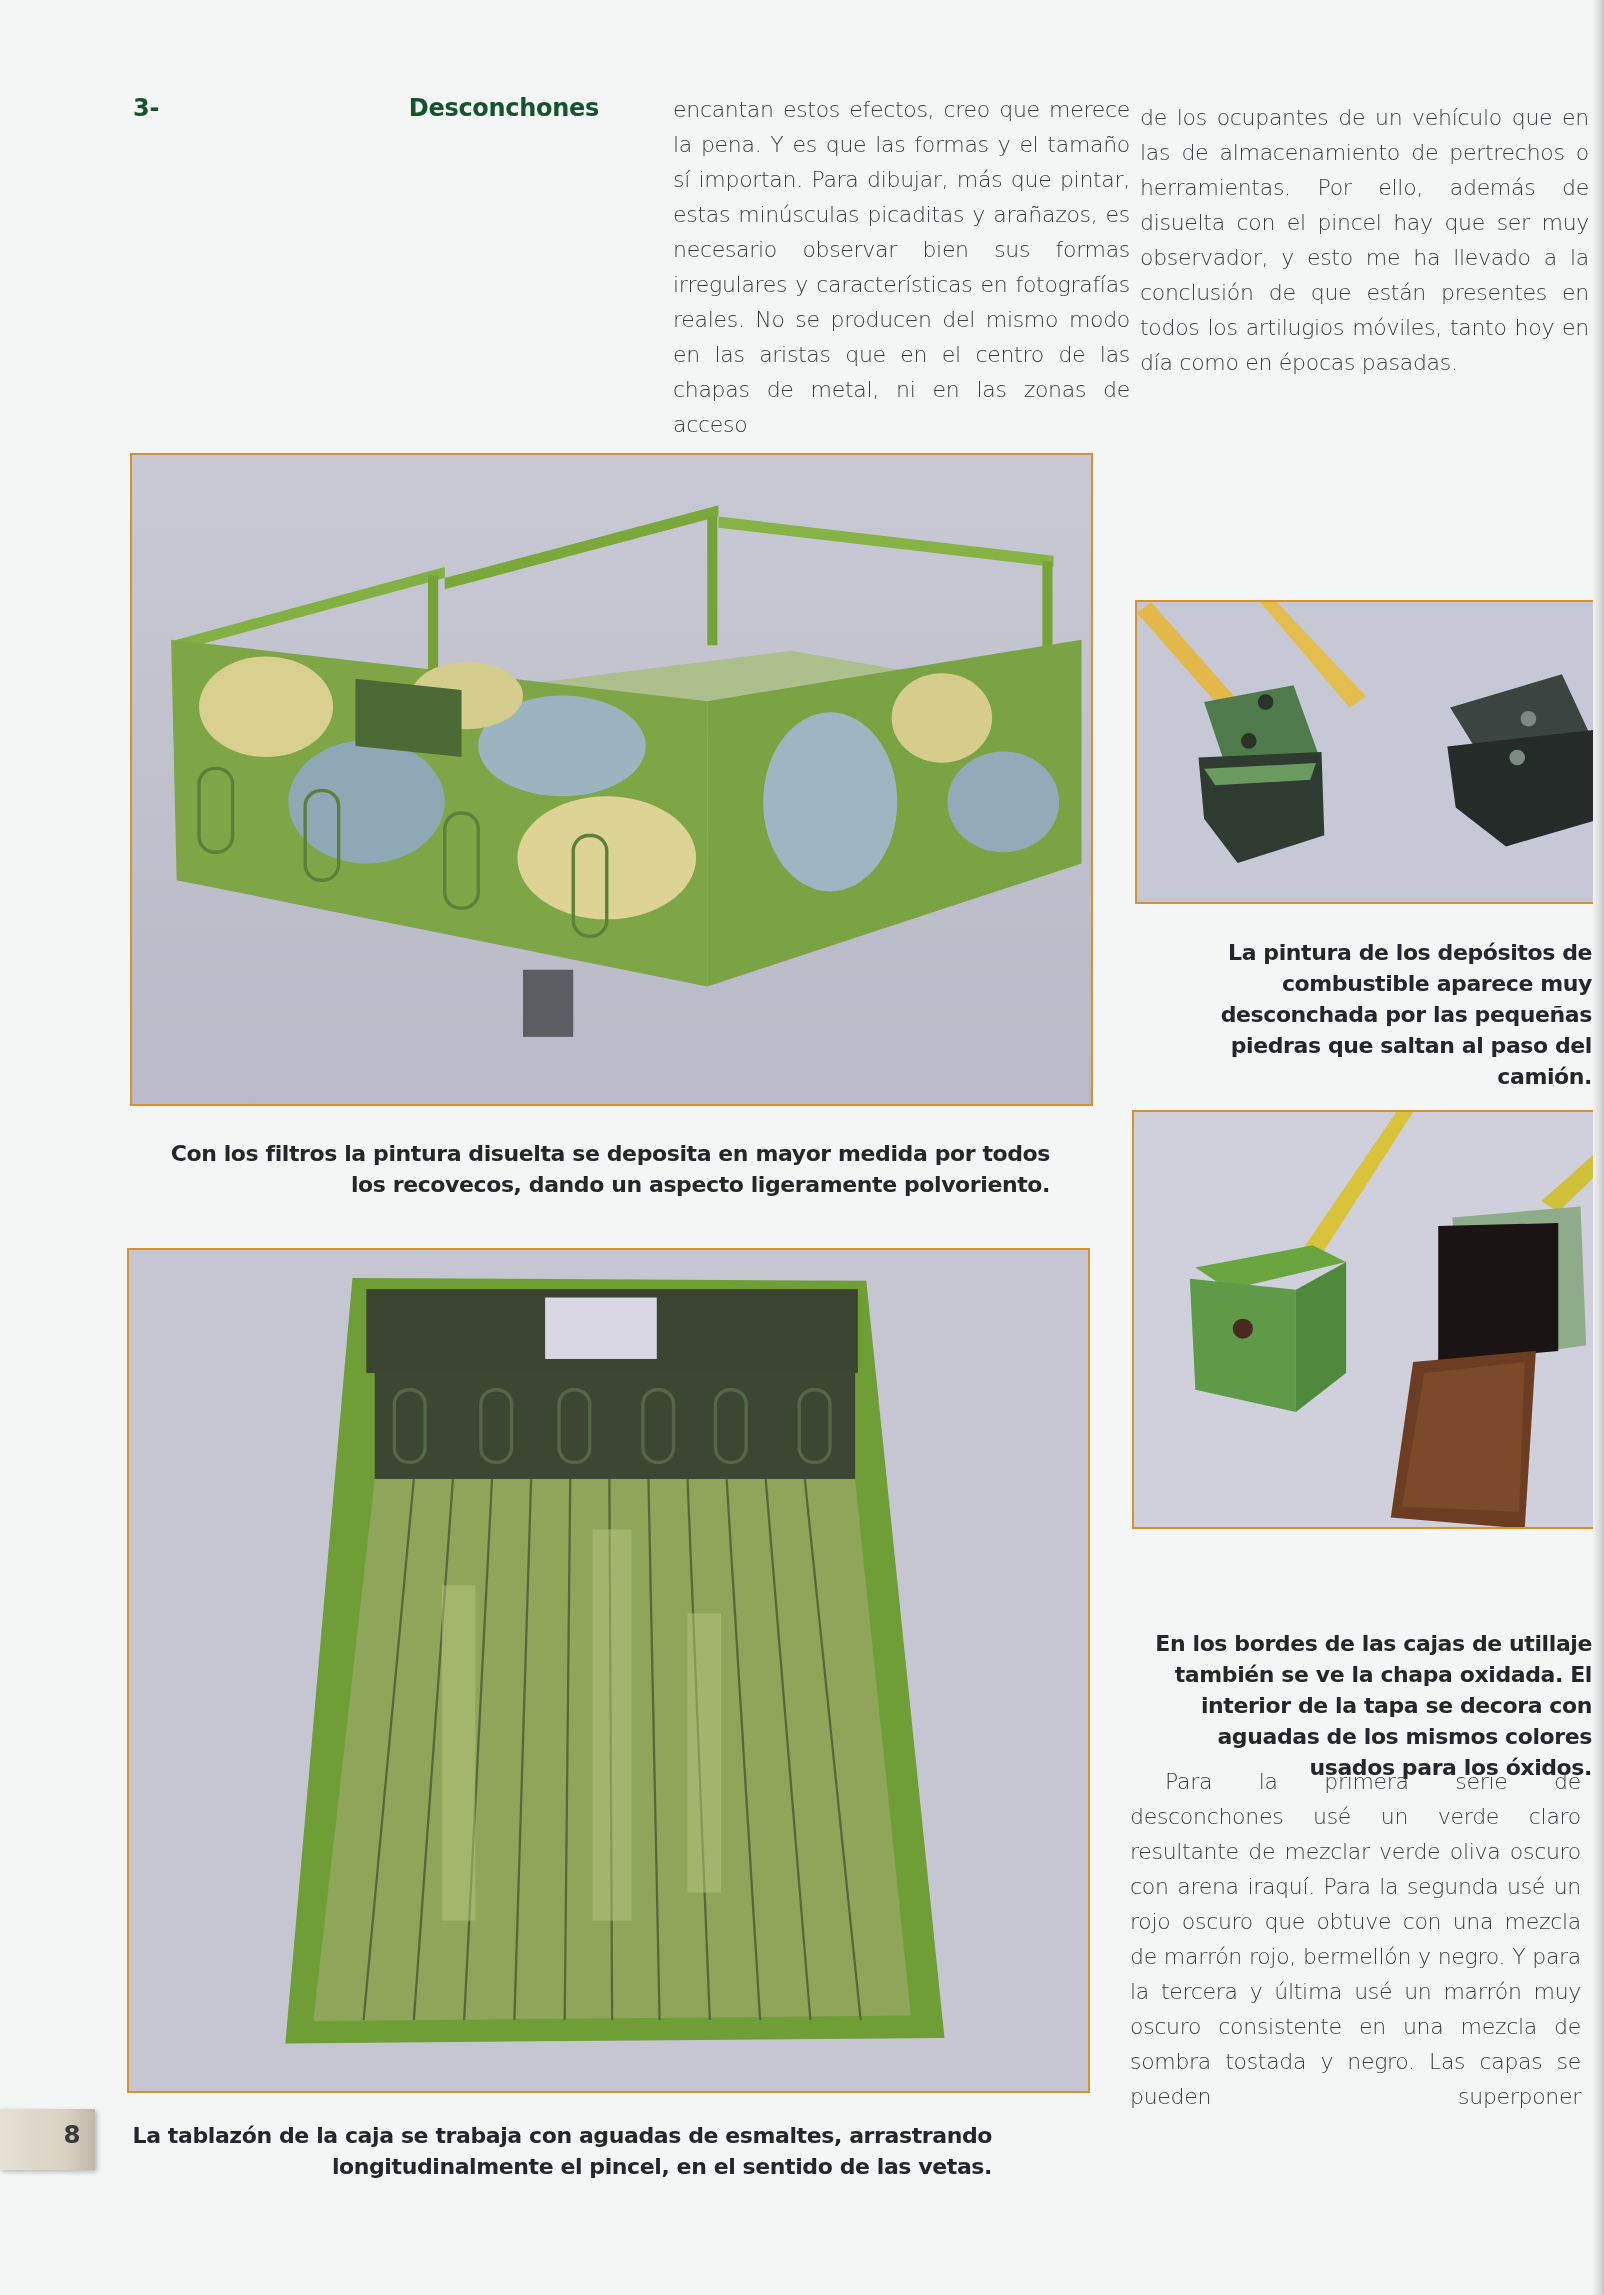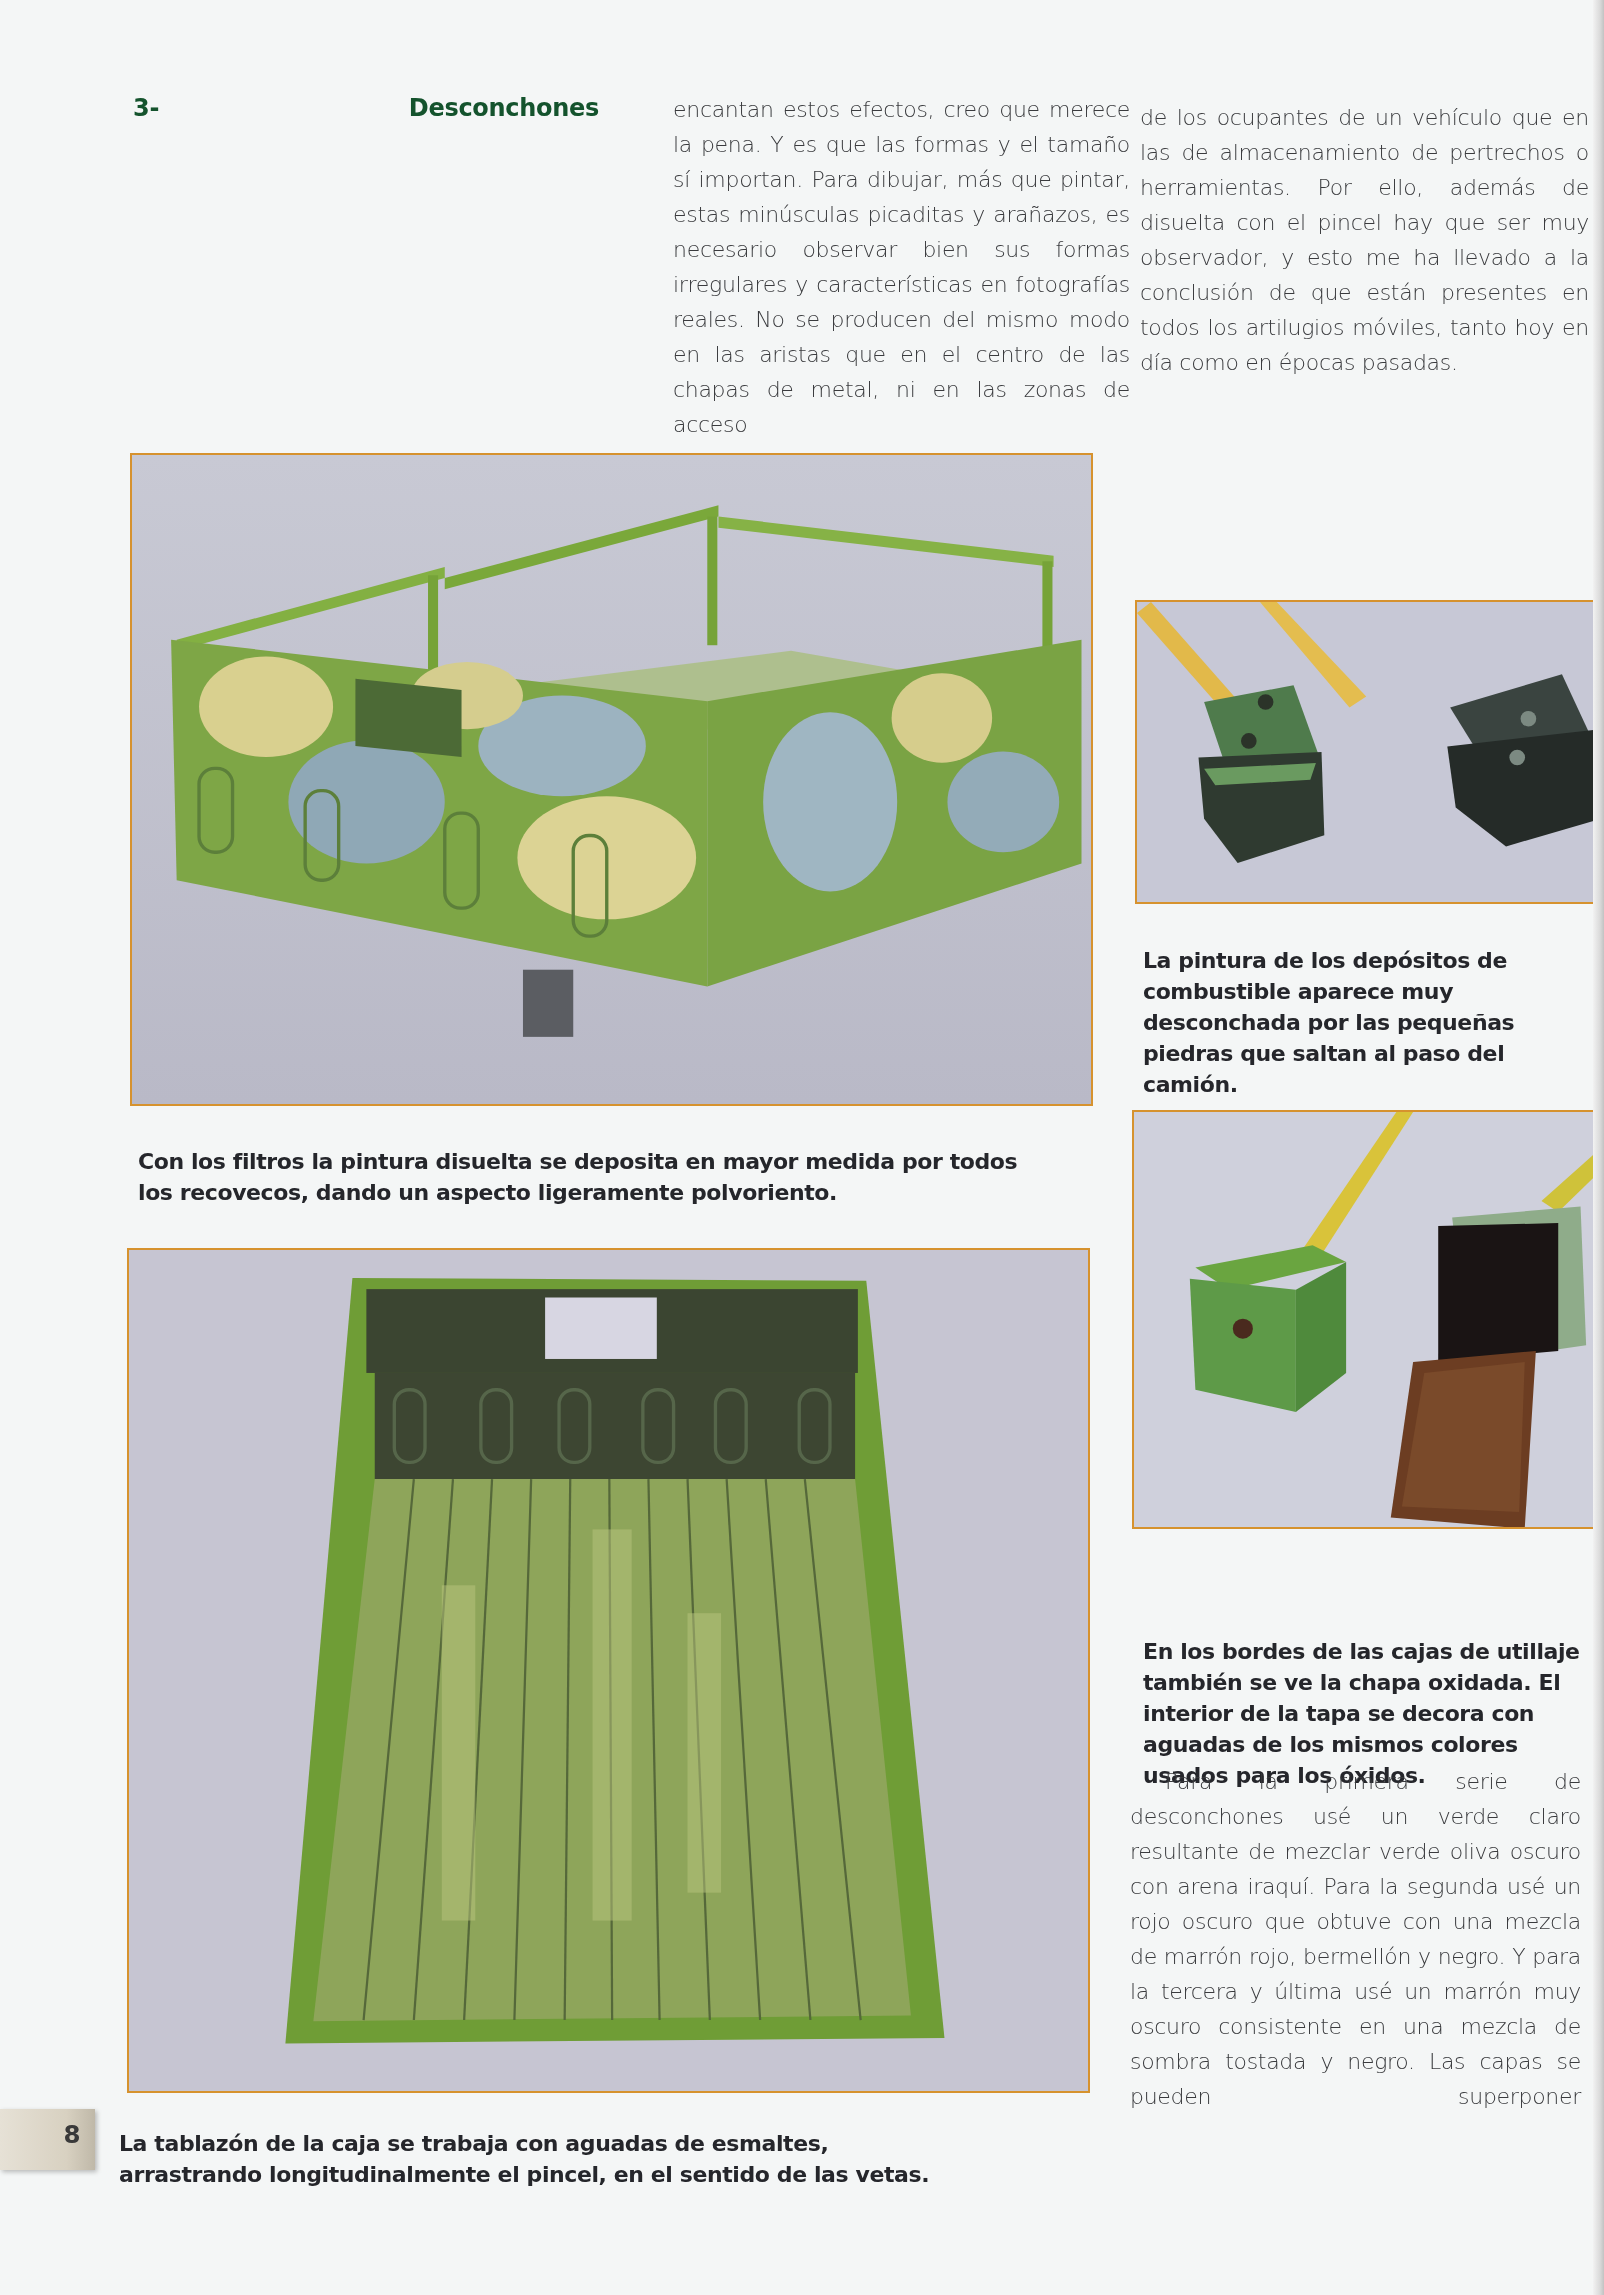--- a/index.html
+++ b/index.html
@@ -24,21 +24,21 @@
       font-family: "DejaVu Sans", sans-serif; font-weight: bold;
       font-size: 24px; line-height: 33px; color: #14532d;
       margin: 0;
     }
     .caption {
       position: absolute;
       font-family: "DejaVu Sans", sans-serif; font-weight: bold;
       font-size: 22px; line-height: 31px; color: #25262b;
       letter-spacing: -0.4px;
     }
-    .caption p { margin: 8px; }
+    .caption p { margin: 0; text-align: right; }
     .photo {
       position: absolute; border: 2.8px solid #d6922e; box-sizing: border-box;
       overflow: hidden;
       background: linear-gradient(160deg, #c9c9d3 0%, #bfc0cb 60%, #b7b7c4 100%);
     }
     .page-tab {
       position: absolute; left: 0; top: 2109px; width: 95px; height: 61px;
       background: linear-gradient(90deg, #e6e1d6 0%, #d8d1c1 70%, #bfb8a8 100%);
       box-shadow: 2.2px 1.7px 4.5px rgba(0,0,0,0.25);
     }
@@ -203,18 +203,18 @@
       <rect x="830" y="500" width="70" height="700"></rect>
       <rect x="1000" y="650" width="60" height="500"></rect>
     </g>
   </svg>
 </div>
 
 <div class="page-tab">
   <span class="page-num">8</span>
 </div>
 
-<div class="caption" style="left:111px; top:2120px; width:865px;">
+<div class="caption" style="left:127px; top:2120px; width:865px;">
   <p>La tablazón de la caja se trabaja con aguadas de esmaltes, arrastrando longitudinalmente el pincel, en el sentido de las vetas.</p>
 </div>
 
 <div class="spine"></div>
 
 
 </body></html>

